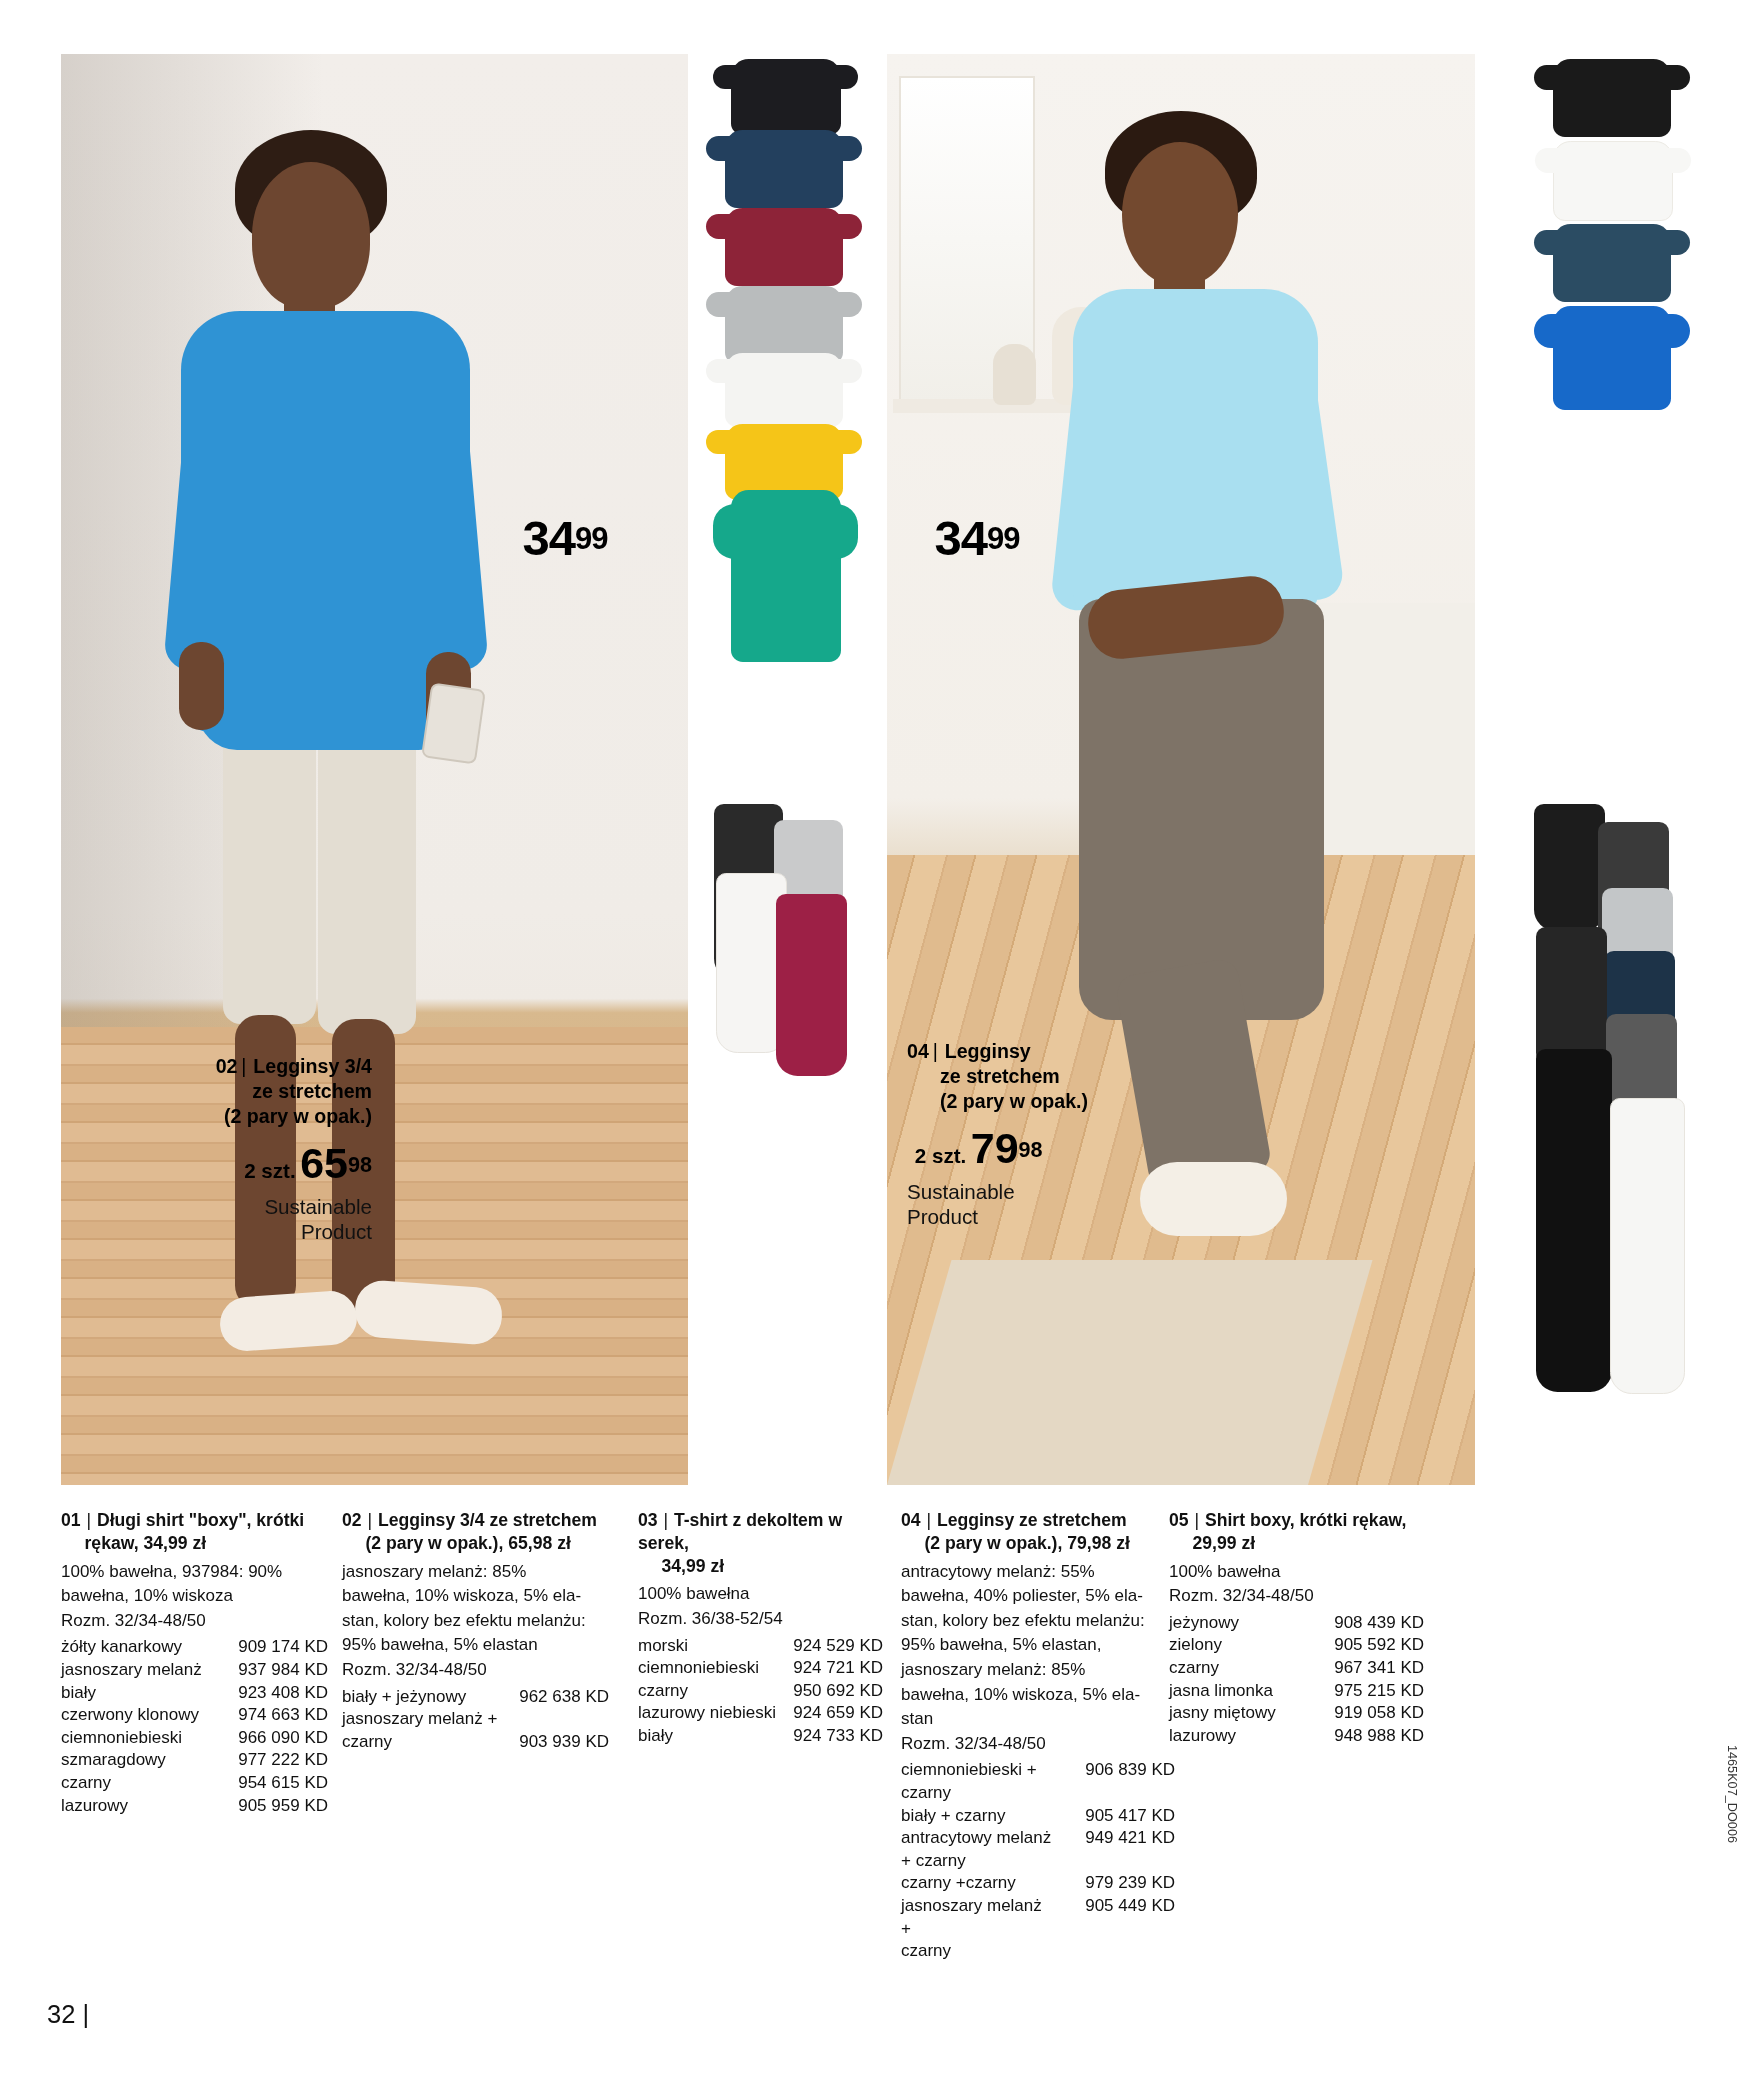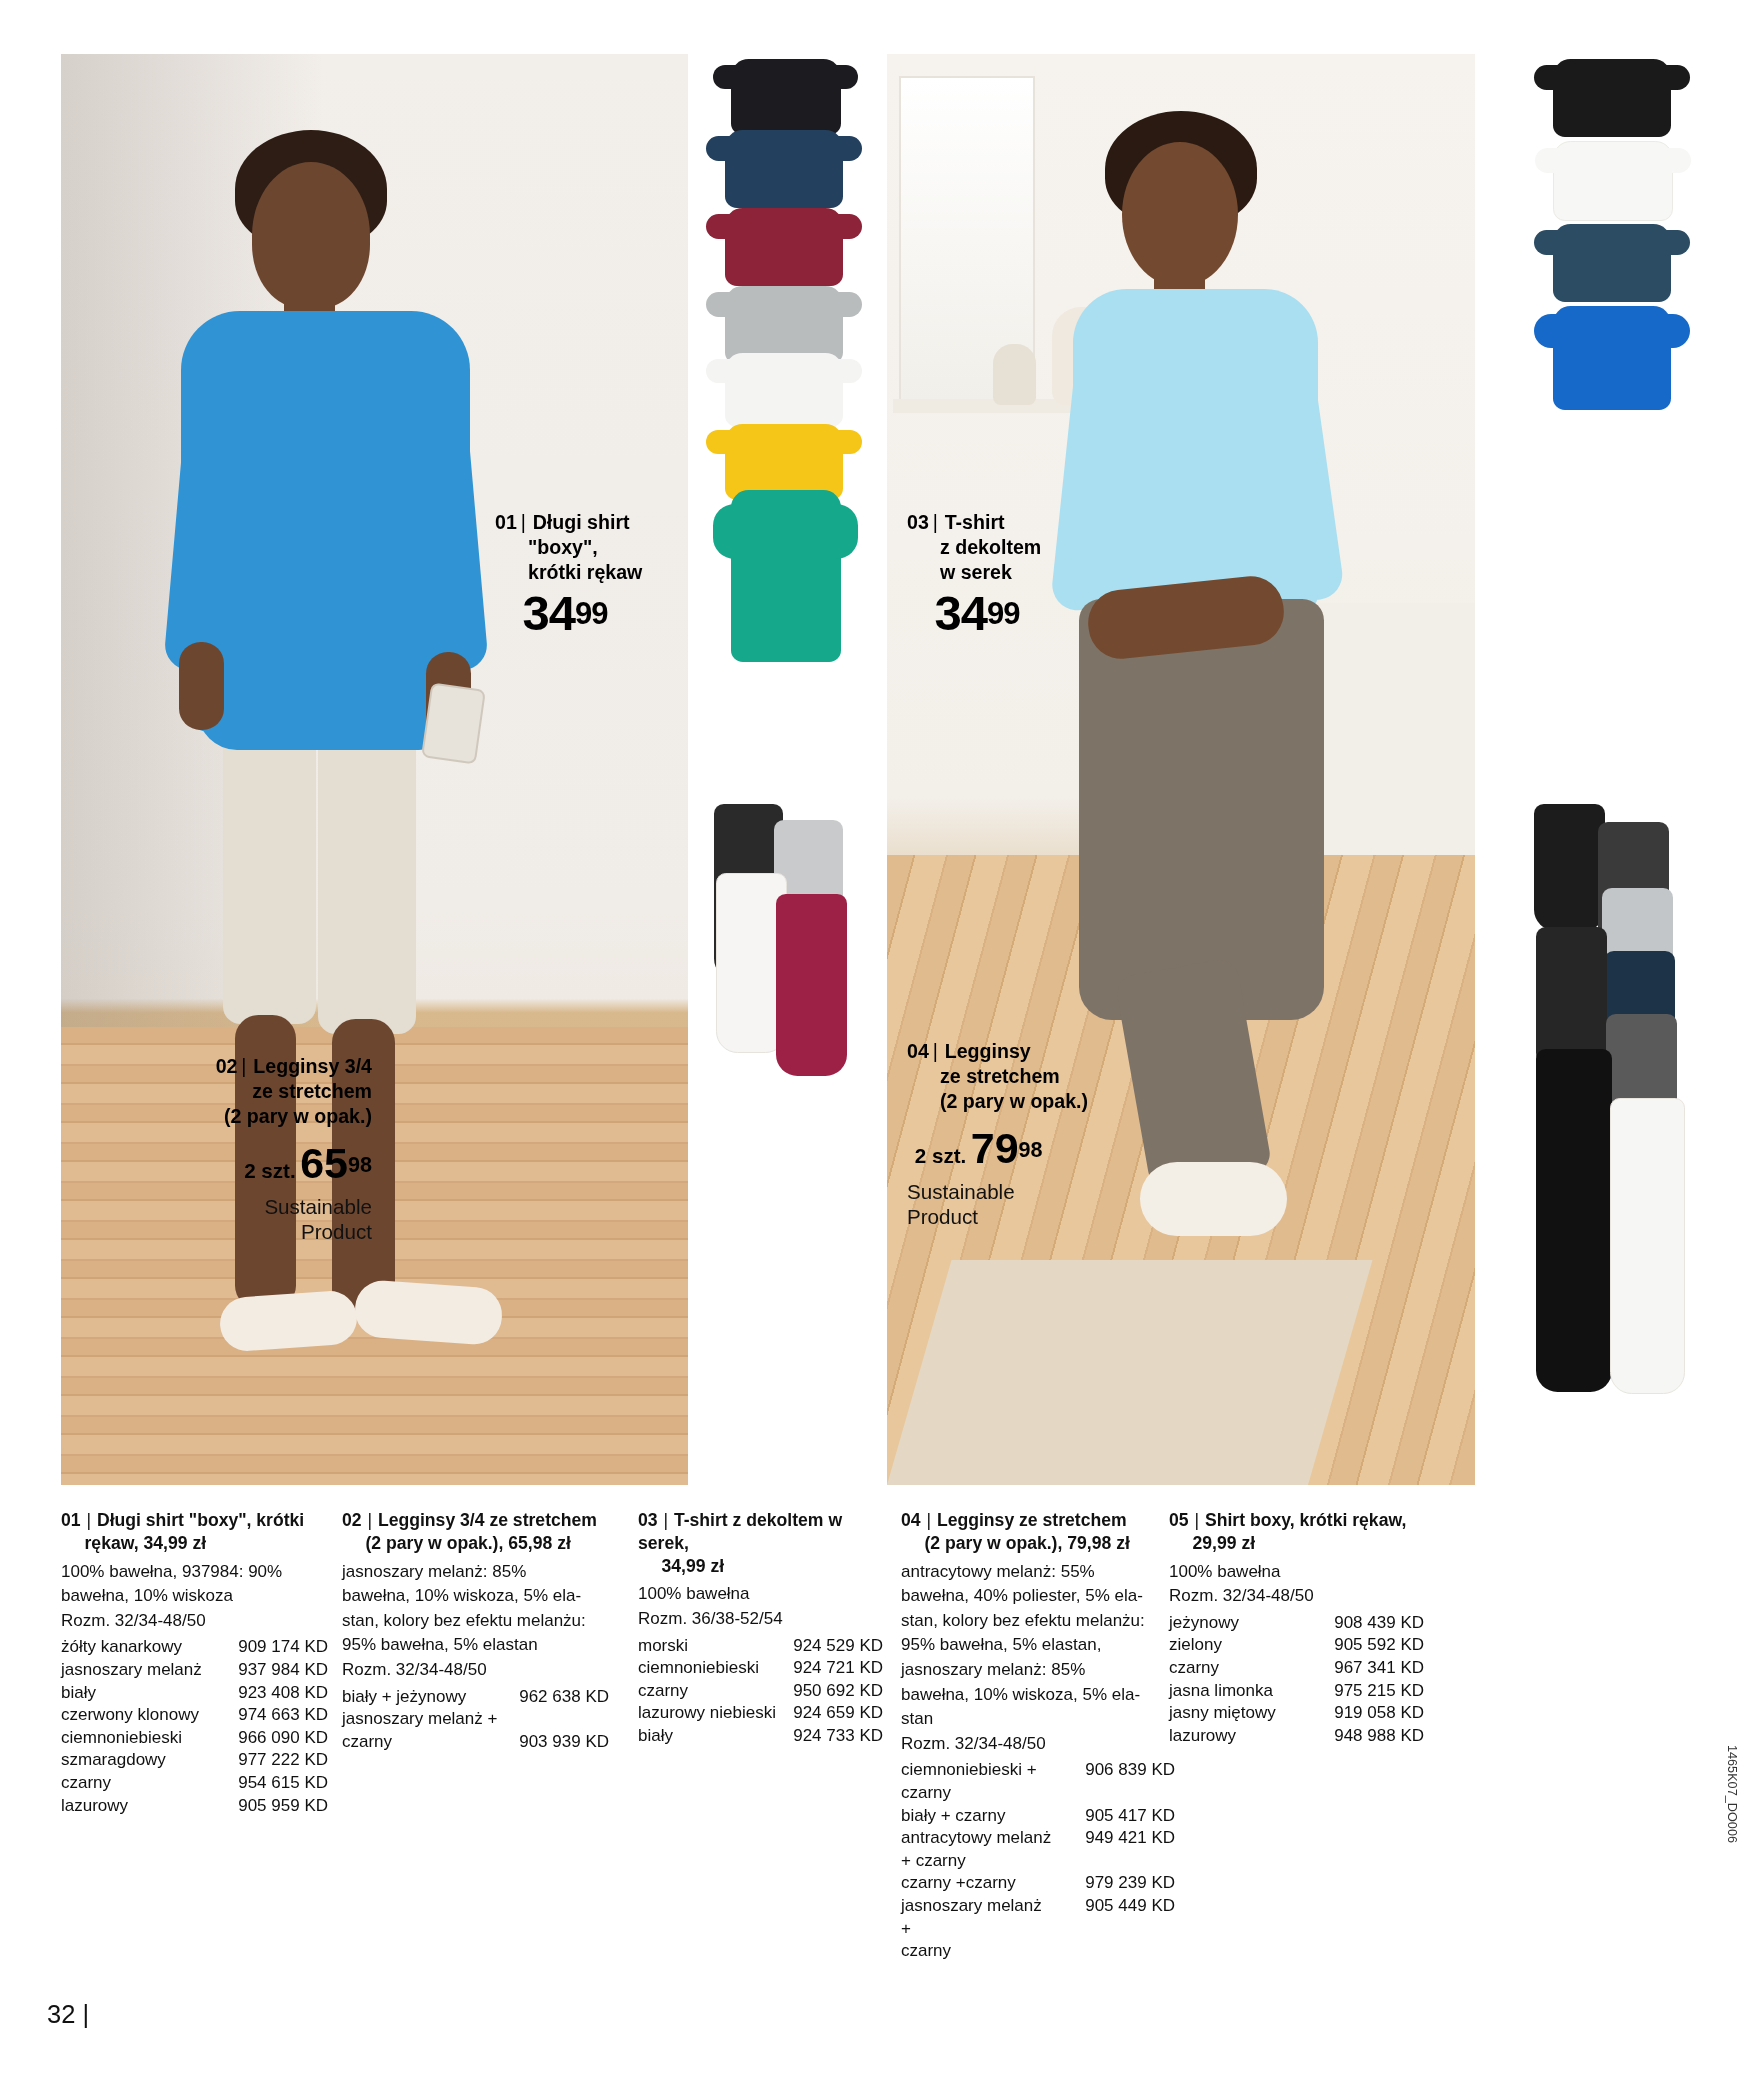--- a/index.html
+++ b/index.html
@@ -206,25 +206,20 @@
     <div class="legging" style="left:74px;top:17.6px; width:71px;height:127px;background:#3a3a3a;"></div>
     <div class="legging" style="left:78px;top:84px; width:71px;height:118px;background:#c3c6c8;"></div>
     <div class="legging" style="left:80px;top:147px;width:71px;height:118px;background:#1d3348;"></div>
     <div class="legging" style="left:11.8px;top:123px;width:71px;height:147px;background:#262626;"></div>
     <div class="legging" style="left:82px;top:210px;width:71px;height:118px;background:#5a5a5a;"></div>
     <div class="legging" style="left:11.8px;top:245px;width:76px;height:343px;background:#111111;"></div>
     <div class="legging" style="left:86px;top:294px;width:73px;height:294px;background:#f6f6f4;border:1px solid #e8e5de;"></div>
   </div>
 
   <div class="callout" id="callout-01" style="left:495px;top:510px;width:225px;">
-    <div class="cap">
-      <span>01</span><span class="bar">|</span><span>Długi shirt</span><br>
-      <span style="padding-left:33px;display:inline-block">"boxy",</span><br>
-      <span style="padding-left:33px;display:inline-block">krótki rękaw</span>
-    </div>
     <div class="price" style="padding-left:27.4px;margin-top:3.9px">
       <span class="big">34</span><span class="sup">99</span>
     </div>
   </div>
 
   <div class="callout" id="callout-02" style="left:78px;top:1054px;width:294px;text-align:right;">
     <div class="cap">
       <span>02</span><span class="bar">|</span><span>Legginsy 3/4</span><br>
       <span style="padding-left:33px;display:inline-block">ze stretchem</span><br>
       <span style="padding-left:33px;display:inline-block">(2 pary w opak.)</span>
@@ -233,25 +228,20 @@
       <span class="lbl">2 szt.</span>
       <span class="big">65</span><span class="sup">98</span>
     </div>
     <div class="sustain">
       <span>Sustainable</span><br>
       <span>Product</span>
     </div>
   </div>
 
   <div class="callout" id="callout-03" style="left:907px;top:510px;width:225px;">
-    <div class="cap">
-      <span>03</span><span class="bar">|</span><span>T-shirt</span><br>
-      <span style="padding-left:33px;display:inline-block">z dekoltem</span><br>
-      <span style="padding-left:33px;display:inline-block">w serek</span>
-    </div>
     <div class="price" style="padding-left:27.4px;margin-top:3.9px">
       <span class="big">34</span><span class="sup">99</span>
     </div>
   </div>
 
   <div class="callout" id="callout-04" style="left:907px;top:1039px;width:304px;">
     <div class="cap">
       <span>04</span><span class="bar">|</span><span>Legginsy</span><br>
       <span style="padding-left:33px;display:inline-block">ze stretchem</span><br>
       <span style="padding-left:33px;display:inline-block">(2 pary w opak.)</span>

